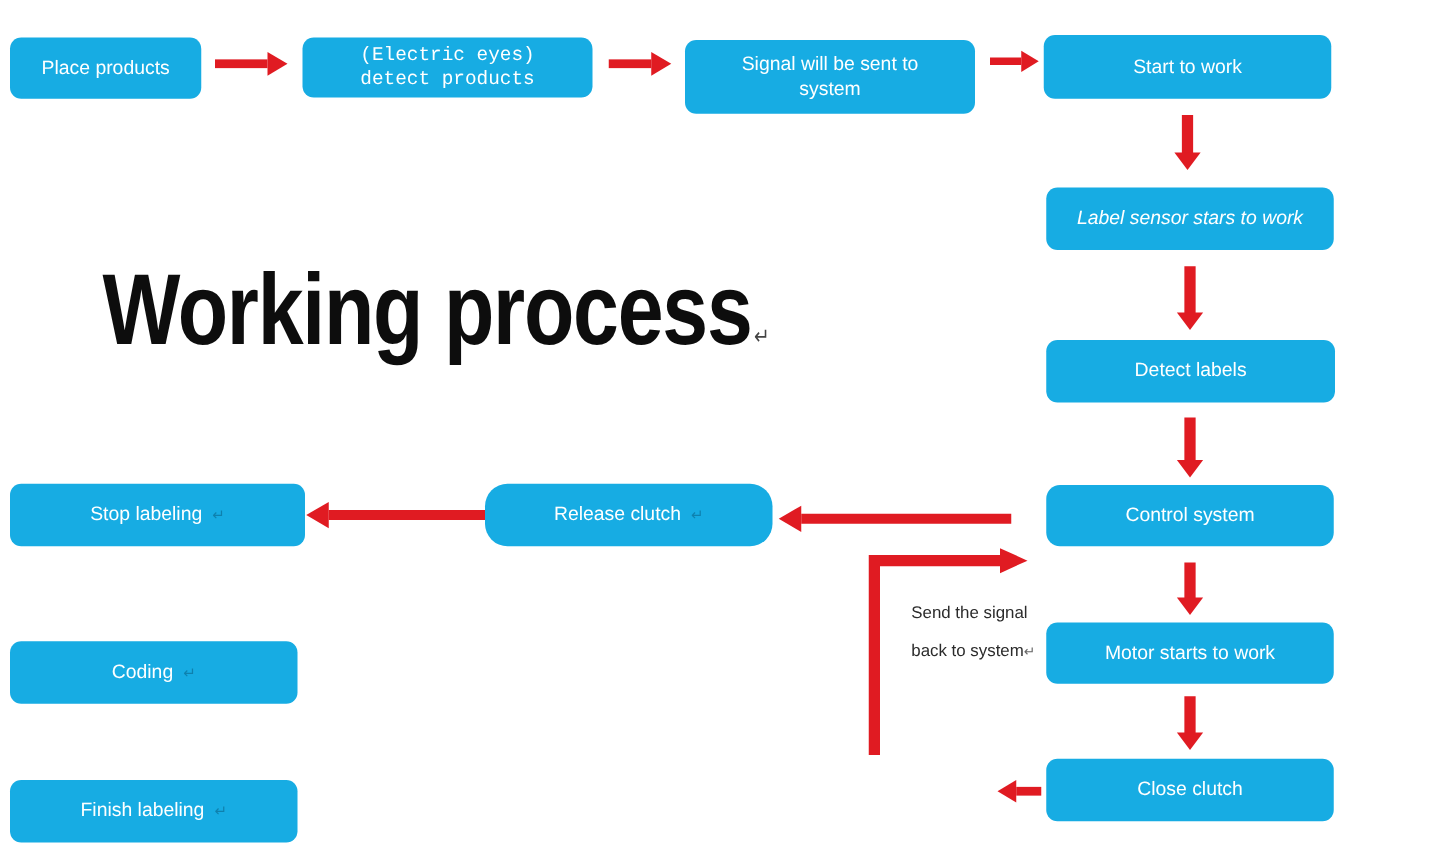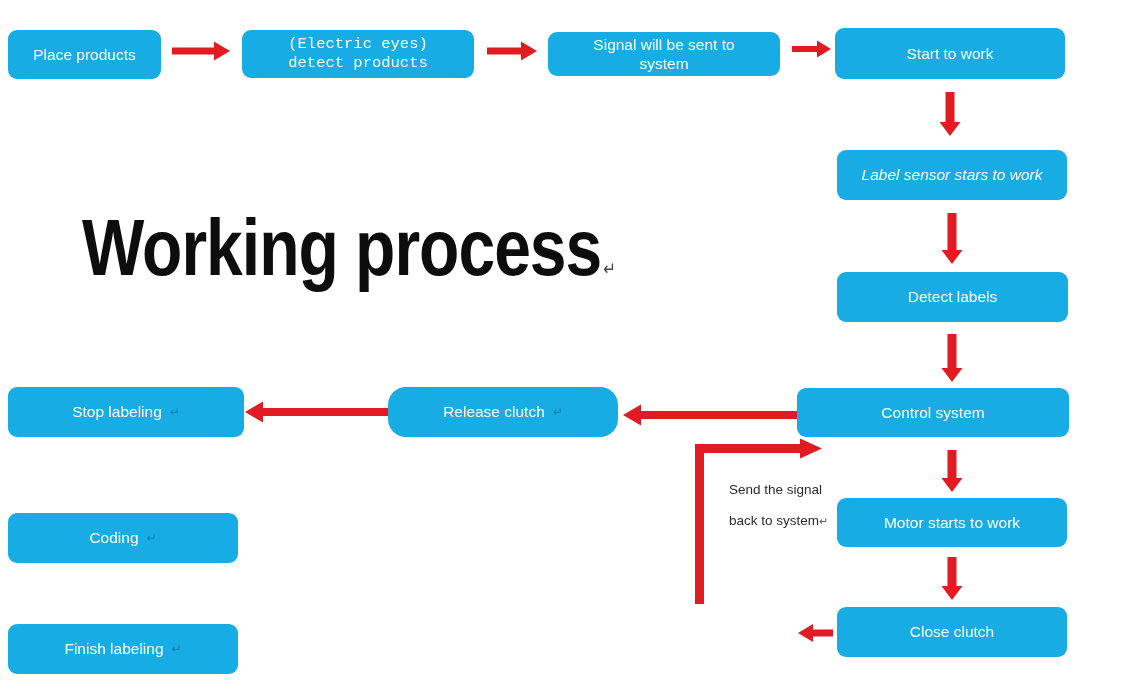--- a/index.html
+++ b/index.html
@@ -119,34 +119,34 @@
   </svg>
 
   <h1 class="title"><span>Working process</span><span class="ret">↵</span></h1>
 
   <div class="node" style="left:8px; top:30px; width:153px; height:49px;">
     <span>Place products</span>
   </div>
   <div class="node wrap2" style="left:242px; top:30px; width:232px; height:48px;font-family:Liberation Mono, monospace;">
     <span>(Electric eyes) detect products</span>
   </div>
-  <div class="node wrap2" style="left:548px; top:32px; width:232px; height:44px;">
+  <div class="node wrap2" style="left:548px; top:32px; width:232px; height:59px;">
     <span>Signal will be sent to system</span>
   </div>
   <div class="node" style="left:835px; top:28px; width:230px; height:51px;">
     <span>Start to work</span>
   </div>
 
   <div class="node" style="left:837px; top:150px; width:230px; height:50px;font-style:italic;">
     <span>Label sensor stars to work</span>
   </div>
   <div class="node" style="left:837px; top:272px; width:231px; height:50px;">
     <span>Detect labels</span>
   </div>
-  <div class="node" style="left:797px; top:388px; width:272px; height:49px;">
+  <div class="node" style="left:837px; top:388px; width:230px; height:49px;border-radius:11px;">
     <span>Control system</span>
   </div>
   <div class="node" style="left:837px; top:498px; width:230px; height:49px;">
     <span>Motor starts to work</span>
   </div>
   <div class="node" style="left:837px; top:607px; width:230px; height:50px;">
     <span>Close clutch</span>
   </div>
 
   <div class="node" style="left:388px; top:387px; width:230px; height:50px;border-radius:18px;">

